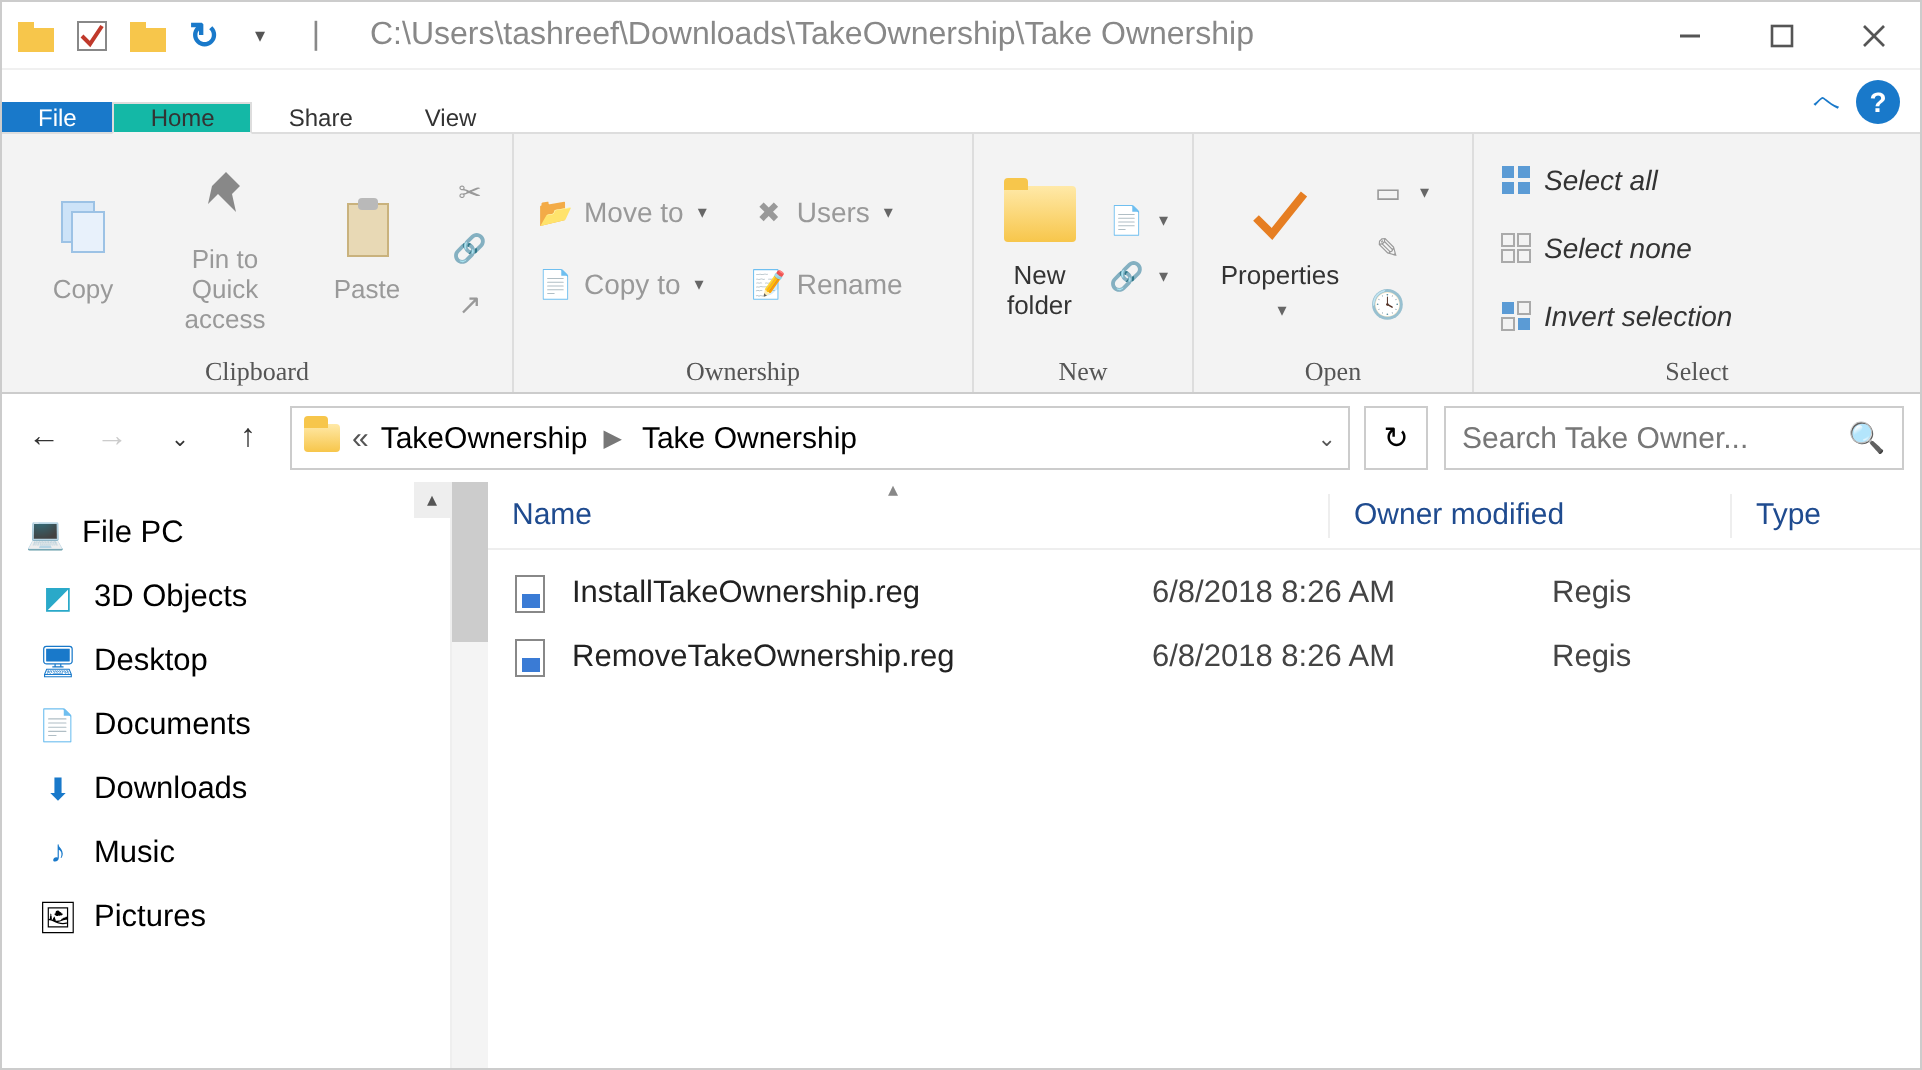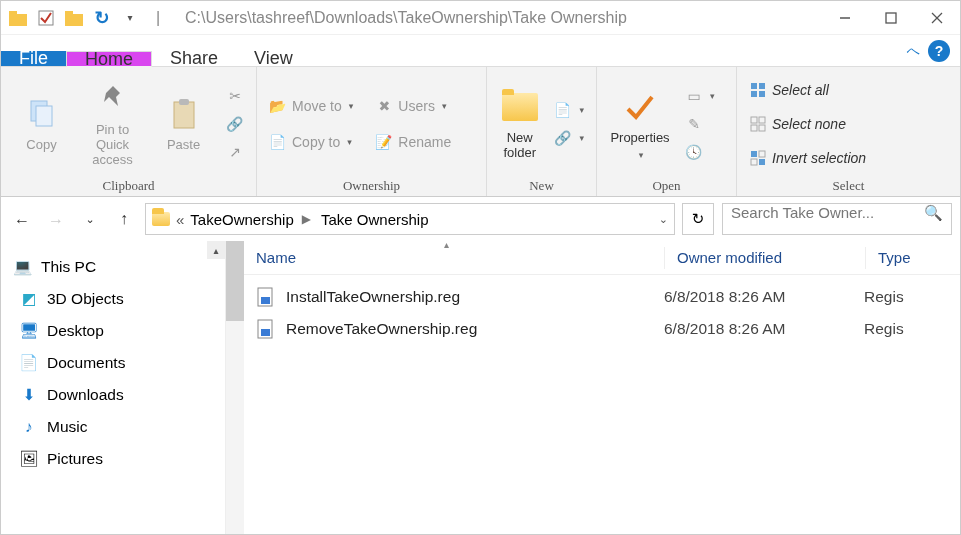--- a/index.html
+++ b/index.html
@@ -8,23 +8,23 @@
   
   .titlebar { height: 34px; display: flex; align-items: center; background: #fff; border-bottom: 1px solid #f0f0f0; }
   .qat { display: flex; align-items: center; gap: 6px; padding: 0 6px; }
   .qat span { width: 22px; height: 22px; display:flex; align-items:center; justify-content:center; }
   .titlepath { flex:1; color:#888; font-size:16px; padding-left:10px; white-space:nowrap; overflow:hidden; }
   .winbtns { display:flex; }
   .winbtn { width:46px; height:30px; display:flex; align-items:center; justify-content:center; color:#666; }
 
   
   .tabs { height: 32px; display:flex; align-items:stretch; background:#fff; border-bottom:1px solid #ddd; position:relative;}
-  .tab { padding:0 18px; display:flex; align-items:center; font-size:18px; color:#333; cursor:pointer;margin-top:16px; }
+  .tab { padding:0 18px; display:flex; align-items:center; font-size:12px; color:#333; cursor:pointer;margin-top:16px; }
   .tab.file { background:#1979ca; color:#fff; }
-  .tab.active { background:#d946ef; border:1px solid #ddd; border-bottom:1px solid #f3f3f3; margin-bottom:-1px; }
+  .tab.active { background:#14b8a6; border:1px solid #ddd; border-bottom:1px solid #f3f3f3; margin-bottom:-1px; }
   .tabs-right { margin-left:auto; display:flex; align-items:center; gap:8px; padding-right:10px;}
   .help { width:22px; height:22px; border-radius:50%; background:#1979ca; color:#fff; display:flex; align-items:center; justify-content:center; font-size:14px; font-weight:bold; }
 
   
   .ribbon { height: 130px; background:#f3f3f3; border-bottom:1px solid #ccc; display:flex; }
   .group { border-right:1px solid #ddd; display:flex; flex-direction:column; padding:4px 8px 2px; }
   .group-body { flex:1; display:flex; align-items:center; gap:6px; }
   .group-label { text-align:center; font-size:13px; color:#555; padding-top:2px;font-family:Liberation Serif, serif; }
   .bigbtn { display:flex; flex-direction:column; align-items:center; justify-content:center; width:70px; font-size:13px; color:#333; gap:4px; text-align:center; line-height:1.15; }
   .bigbtn.disabled, .smbtn.disabled { color:#999; }
@@ -34,21 +34,21 @@
   .smico { width:18px; height:18px; display:flex; align-items:center; justify-content:center; flex-shrink:0; }
   .drop { font-size:9px; color:#666; margin-left:2px; }
 
   
   .navrow { height:44px; display:flex; align-items:center; gap:8px; padding:5px 8px; }
   .navbtn { width:26px; height:26px; display:flex; align-items:center; justify-content:center; color:#888; }
   .navbtn.dark { color:#333; }
   .addr { flex:1; height:32px; border:1px solid #ccc; display:flex; align-items:center; padding:0 6px; font-size:15px; gap:6px; }
   .crumb { display:flex; align-items:center; gap:4px; }
   .refresh { width:32px; height:32px; border:1px solid #ccc; display:flex; align-items:center; justify-content:center; margin-left:-1px;}
-  .search { width:230px; height:32px; border:1px solid #ccc; display:flex; align-items:flex-start; padding:0 8px; color:#777; font-size:15px; position:relative;}
+  .search { width:230px; height:32px; border:1px solid #ccc; display:flex; align-items:center; padding:0 8px; color:#777; font-size:15px; position:relative;}
   .search .glasse { position:absolute; right:8px; }
 
   
   .content { display:flex; height:calc(535px - 34px - 32px - 130px - 44px); }
   .tree { width:225px; border-right:1px solid #eee; padding:10px 6px; font-size:15.5px; overflow:hidden; position:relative;}
   .tree-item { display:flex; align-items:center; gap:8px; padding:6px 4px 6px 12px; }
   .tree-item.root { padding-left:6px; font-weight:500;}
   .tree-ico { width:20px; height:20px; display:flex; align-items:center; justify-content:center; flex-shrink:0;}
   .tree-scroll-up { position:absolute; right:0; top:0; width:18px; height:18px; background:#eee; color:#555; display:flex;align-items:center;justify-content:center; font-size:10px;}
   .scrollstrip { width:18px; background:#f4f4f4; }
@@ -57,21 +57,21 @@
   .filezone { flex:1; }
   .cols { display:flex; border-bottom:1px solid #eee; font-size:15px; color:#1f4b8f; height:34px; align-items:center; position:relative;}
   .col { padding:0 12px; position:relative;}
   .col.name { width:420px;}
   .col.date { width:200px;}
   .col.type { flex:1; }
   .col-sep { border-right:1px solid #eee; height:22px; }
   .sort-caret { position:absolute; left:200px; top:-2px; font-size:10px; color:#888;}
   .filelist { padding:6px 0; }
   .file-row { display:flex; align-items:center; font-size:15.5px; color:#222; height:32px; }
-  .file-row .fname { width:420px; display:flex; align-items:center; gap:10px; padding-left:12px;}
+  .file-row .fname { width:332px; display:flex; align-items:center; gap:10px; padding-left:12px;}
   .file-row .fdate { width:200px; color:#444; }
   .file-row .ftype { flex:1; color:#444; }
   .regico { width:20px; height:20px; }
 
   
   .folder-y { width:30px; height:22px; background:linear-gradient(#ffe9a8,#f7c64b); border-radius:2px; position:relative;}
   .folder-y:before{content:"";position:absolute;top:-4px;left:0;width:12px;height:6px;background:#f7c64b;border-radius:2px 2px 0 0;}
 </style>
 </head>
 <body>
@@ -323,21 +323,21 @@
     <span>Search Take Owner...</span>
     <span class="glasse">🔍</span>
   </div>
 </div>
 
 <div class="content">
   <div class="tree">
     <div class="tree-scroll-up">▴</div>
     <div class="tree-item root">
       <span class="tree-ico">💻</span>
-      <span>This PC</span>
+      <span>File PC</span>
     </div>
     <div class="tree-item">
         <span class="tree-ico" style="color:#2aa9c9;">◩</span>
         <span>3D Objects</span>
       </div>
     <div class="tree-item">
         <span class="tree-ico" style="color:#1979ca;">🖥</span>
         <span>Desktop</span>
       </div>
     <div class="tree-item">

